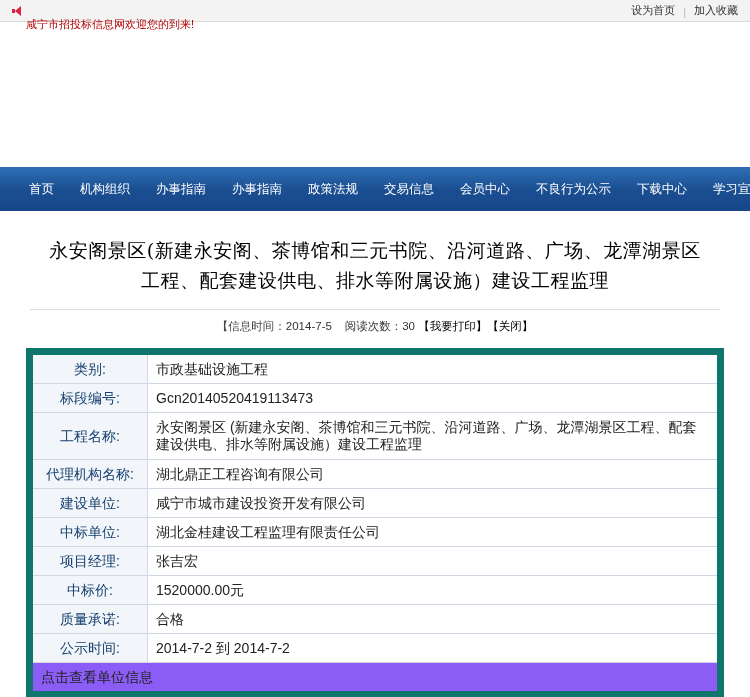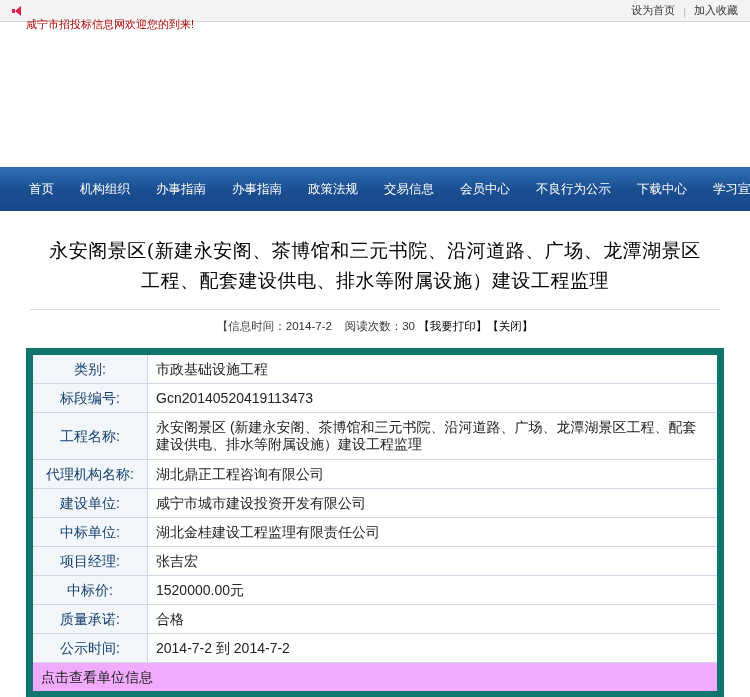--- a/index.html
+++ b/index.html
@@ -108,21 +108,21 @@
     width: 118px;
     text-align: center;
     background: #f2f6fa;
     color: #16406f;
     font-weight: normal;
     white-space: nowrap;
   }
   td.val { background: #ffffff; color: #222; }
   td.val.wrap { line-height: 17px; margin-top: 13px; }
   td.foot {
-    background: #f0abfc;
+    background: #8b5cf6;
     color: #222;
     padding-left: 14px;
     height: 22px;
   }
 
   
   .footer {
     margin-top: 26px;
     text-align: center;
     font-size: 13px;
@@ -168,21 +168,21 @@
   <div class="nav-item">下载中心</div>
   <div class="nav-sep"></div>
   <div class="nav-item">学习宣传栏</div>
 
 </div>
 
 <div class="content">
   <div class="title">永安阁景区(新建永安阁、茶博馆和三元书院、沿河道路、广场、龙潭湖景区工程、配套建设供电、排水等附属设施）建设工程监理</div>
   <div class="title-rule"></div>
   <div class="meta">
-    <span class="gray">【信息时间：</span><span>2014-7-2</span>&nbsp;&nbsp;&nbsp;&nbsp;<span>阅读次数：</span><span>30</span>&nbsp;<a href="#">【我要打印】</a><a href="#">【关闭】</a>
+    <span class="gray">【信息时间：</span><span>2014-7-5</span>&nbsp;&nbsp;&nbsp;&nbsp;<span>阅读次数：</span><span>30</span>&nbsp;<a href="#">【我要打印】</a><a href="#">【关闭】</a>
   </div>
 </div>
 
 <div class="tbl-wrap">
   <table class="info">
     <tbody>
         <tr>
       <td class="lbl">类别:</td>
       <td class="val">市政基础设施工程</td>
     </tr>

